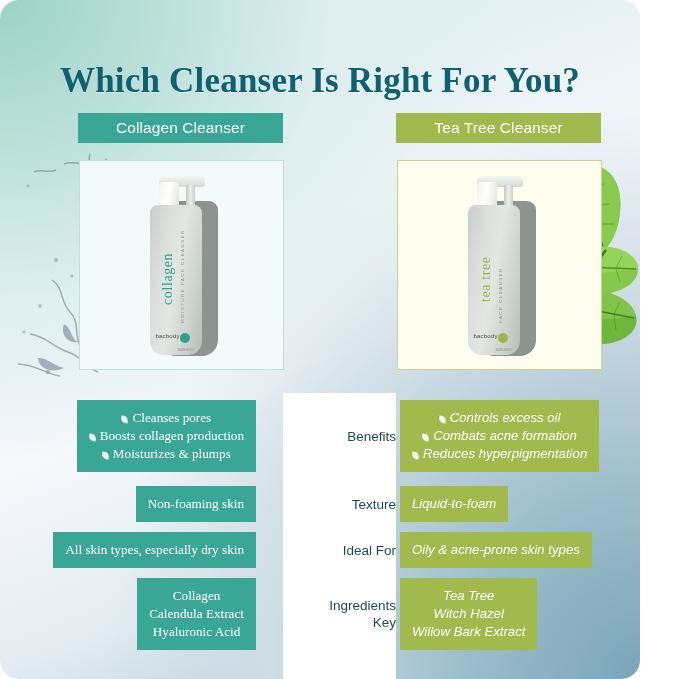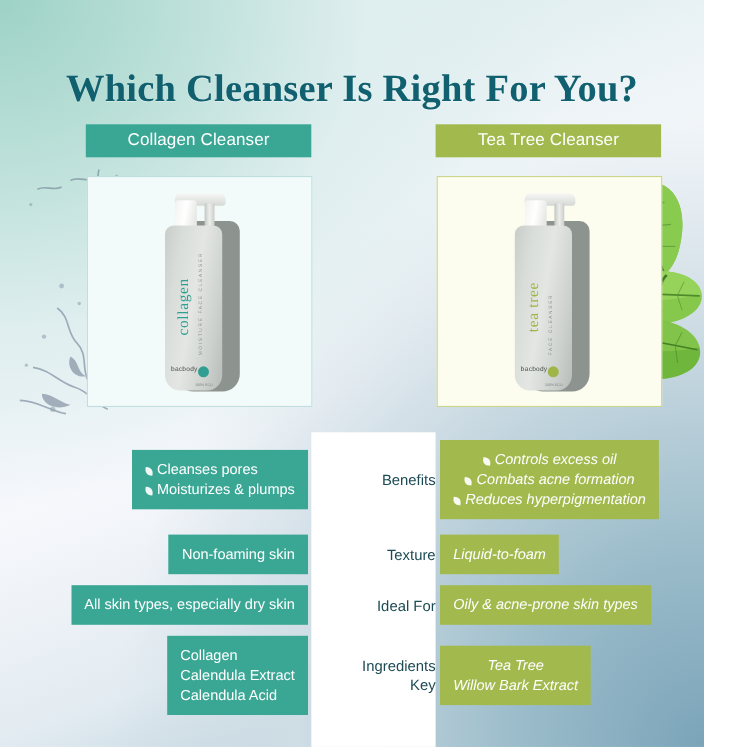--- a/index.html
+++ b/index.html
@@ -15,20 +15,21 @@
 
   #poster {
     position: relative;
     width: 640px;
     height: 679px;
     overflow: hidden;
     background:
       radial-gradient(130% 110% at 0% 0%, #9ed2c7 0%, #b9dfd7 18%, #dfeeef 40%, rgba(226,238,241,0) 62%),
       radial-gradient(120% 120% at 100% 100%, #7ba4b9 0%, #9bbcca 22%, #cfdde5 48%, rgba(226,236,241,0) 70%),
       linear-gradient(160deg, #cfe7e4 0%, #eef4f7 32%, #f7f8fc 52%, #e2ebf1 74%, #9fbdcd 100%);
+    border-radius: 19px;
   }
 
   
   .splash {
     position: absolute;
     left: -6px;
     top: 120px;
     width: 150px;
     height: 270px;
     pointer-events: none;
@@ -220,23 +221,24 @@
   .cell {
     box-sizing: border-box;
     color: #ffffff;
     font-size: 13.2px;
     line-height: 18px;
     padding: 9px 12px;
     white-space: nowrap;
   }
   .cell-left {
     position: absolute;
-    right: 399px;
-    text-align: left;
+    right: 423px;
+    text-align: center;
     background: #3aa795;
+    font-family: Liberation Serif, serif;
   }
   .cell-right {
     position: absolute;
     left: 400px;
     text-align: center;
     background: #a2b94e;
     font-style: italic;
   }
   .mid-label {
     position: absolute;
@@ -373,20 +375,21 @@
       </div>
     </div>
   </div>
 
   <div class="center-strip"></div>
 
   <div class="rows" id="rows">
       <div class="row" style="height: 70px; position: absolute; top: 8px;">
         <div class="cell cell-left">
           <span class="bullet-line"><span class="leaf-bullet"></span>Cleanses pores</span>
+          <span class="bullet-line"><span class="leaf-bullet"></span>Boosts collagen production</span>
           <span class="bullet-line"><span class="leaf-bullet"></span>Moisturizes &amp; plumps</span>
         </div>
         <div class="mid-label">
           <div>Benefits</div>
         </div>
         <div class="cell cell-right">
           <span class="bullet-line"><span class="leaf-bullet"></span>Controls excess oil</span>
           <span class="bullet-line"><span class="leaf-bullet"></span>Combats acne formation</span>
           <span class="bullet-line"><span class="leaf-bullet"></span>Reduces hyperpigmentation</span>
         </div>
@@ -410,26 +413,27 @@
           <div>Ideal For</div>
         </div>
         <div class="cell cell-right">
           <span class="bullet-line">Oily &amp; acne-prone skin types</span>
         </div>
       </div>
       <div class="row" style="height: 70px; position: absolute; top: 186px;">
         <div class="cell cell-left">
           <span class="bullet-line">Collagen</span>
           <span class="bullet-line">Calendula Extract</span>
-          <span class="bullet-line">Calendula Acid</span>
+          <span class="bullet-line">Hyaluronic Acid</span>
         </div>
         <div class="mid-label">
           <div>Ingredients</div>
           <div>Key</div>
         </div>
         <div class="cell cell-right">
           <span class="bullet-line">Tea Tree</span>
+          <span class="bullet-line">Witch Hazel</span>
           <span class="bullet-line">Willow Bark Extract</span>
         </div>
       </div>
     </div>
 
 </div>
 
 </body></html>

